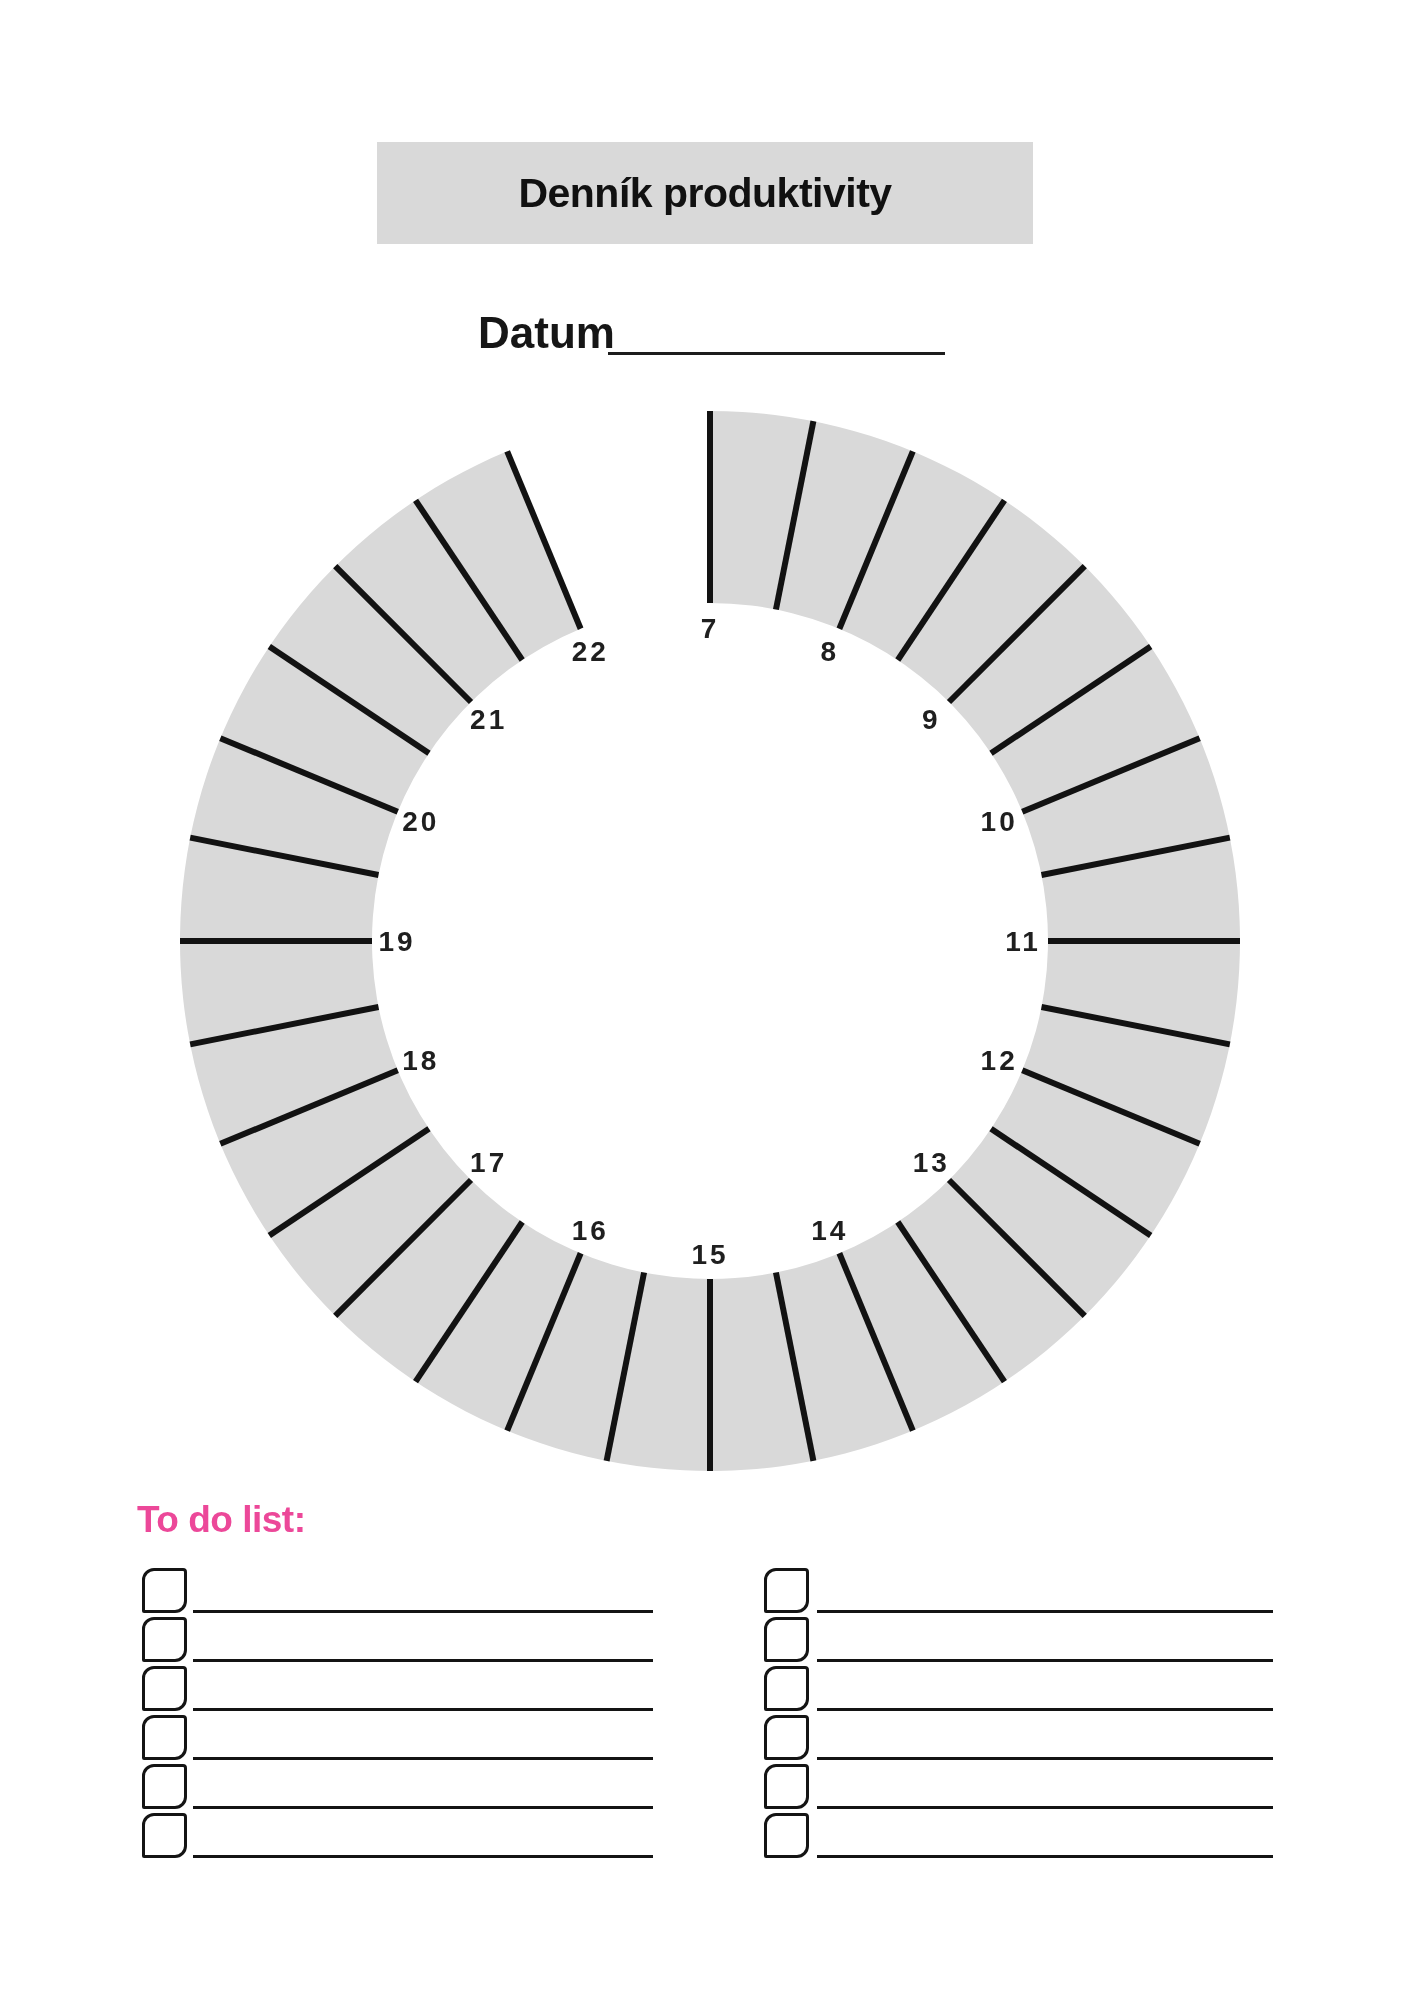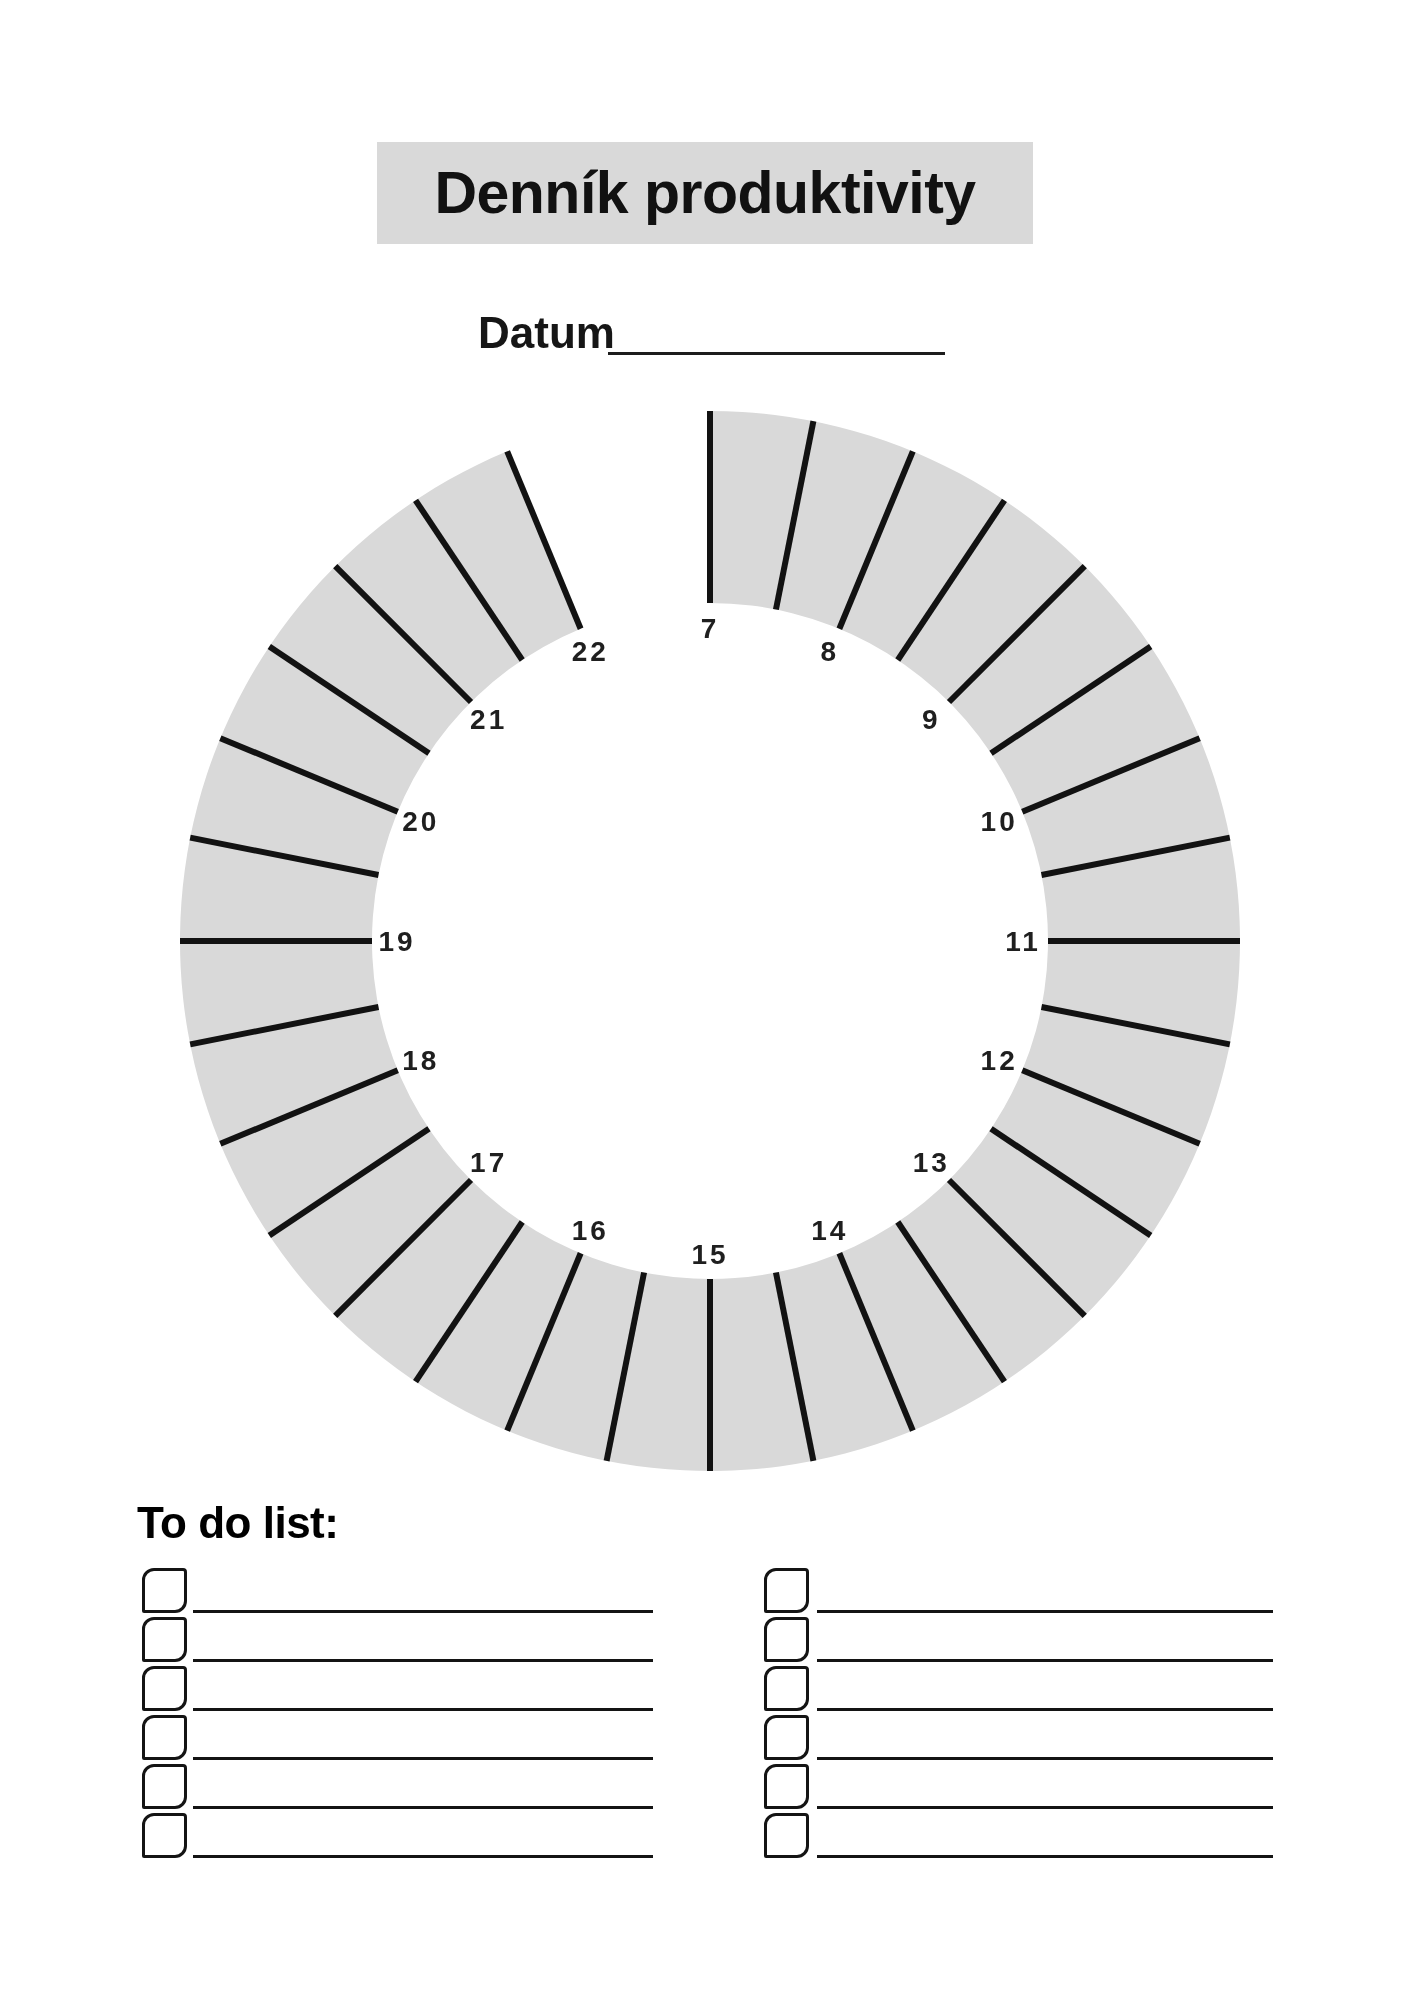--- a/index.html
+++ b/index.html
@@ -10,21 +10,21 @@
     background:#ffffff;
     font-family:"Liberation Sans",sans-serif;
     overflow:hidden;
   }
   .title-banner{
     position:absolute;
     left:377px; top:142px;
     width:656px; height:102px;
     background:#d9d9d9;
     display:flex; align-items:center; justify-content:center;
-    font-size:59px; font-weight:700; color:#111111;
+    font-size:41px; font-weight:700; color:#111111;
     letter-spacing:-0.5px;
     white-space:nowrap;
   }
   .datum-label{
     position:absolute;
     left:478px; top:311px;
     font-size:44px; font-weight:700; color:#161616;
     line-height:1;
     text-align:center;
   }
@@ -37,21 +37,21 @@
   #wheel-svg{
     position:absolute; left:0; top:0;
   }
   #wheel-svg text{
     font-family:"Liberation Sans",sans-serif;
     font-weight:700;
   }
   .todo-heading{
     position:absolute;
     left:137px; top:1501px;
-    font-size:44px; font-weight:700; color:#000000;
+    font-size:37px; font-weight:700; color:#ec4899;
     line-height:1;
     letter-spacing:-0.5px;
   }
   .todo-col{position:absolute; top:1568px;}
   .todo-col-left{left:142px;}
   .todo-col-right{left:764px;}
   .todo-row{display:flex; height:45px; margin-bottom:4px;}
   .todo-checkbox{
     width:45px; height:45px; box-sizing:border-box;
     border:3px solid #141414;

